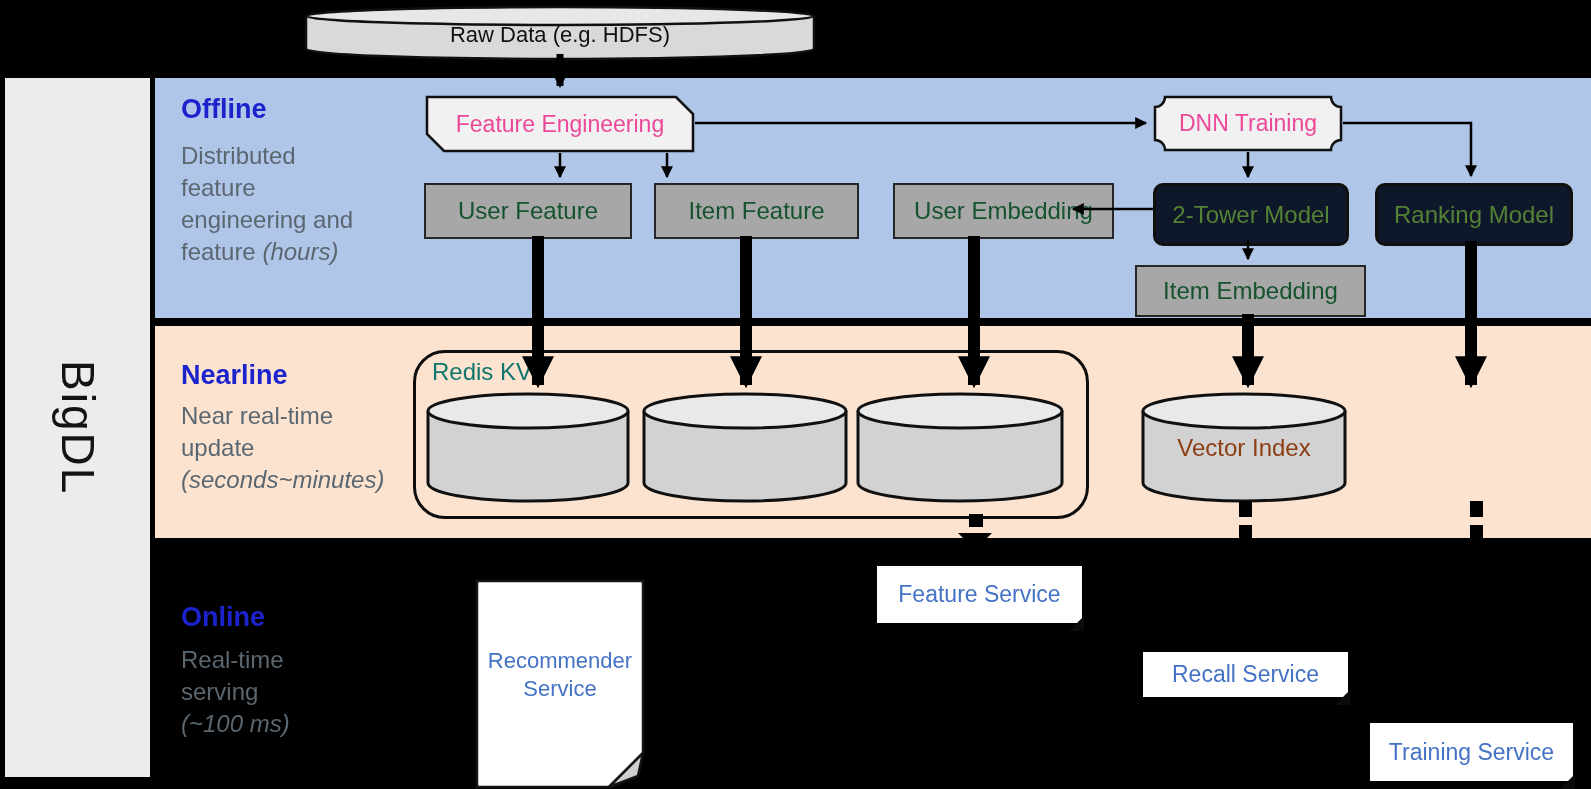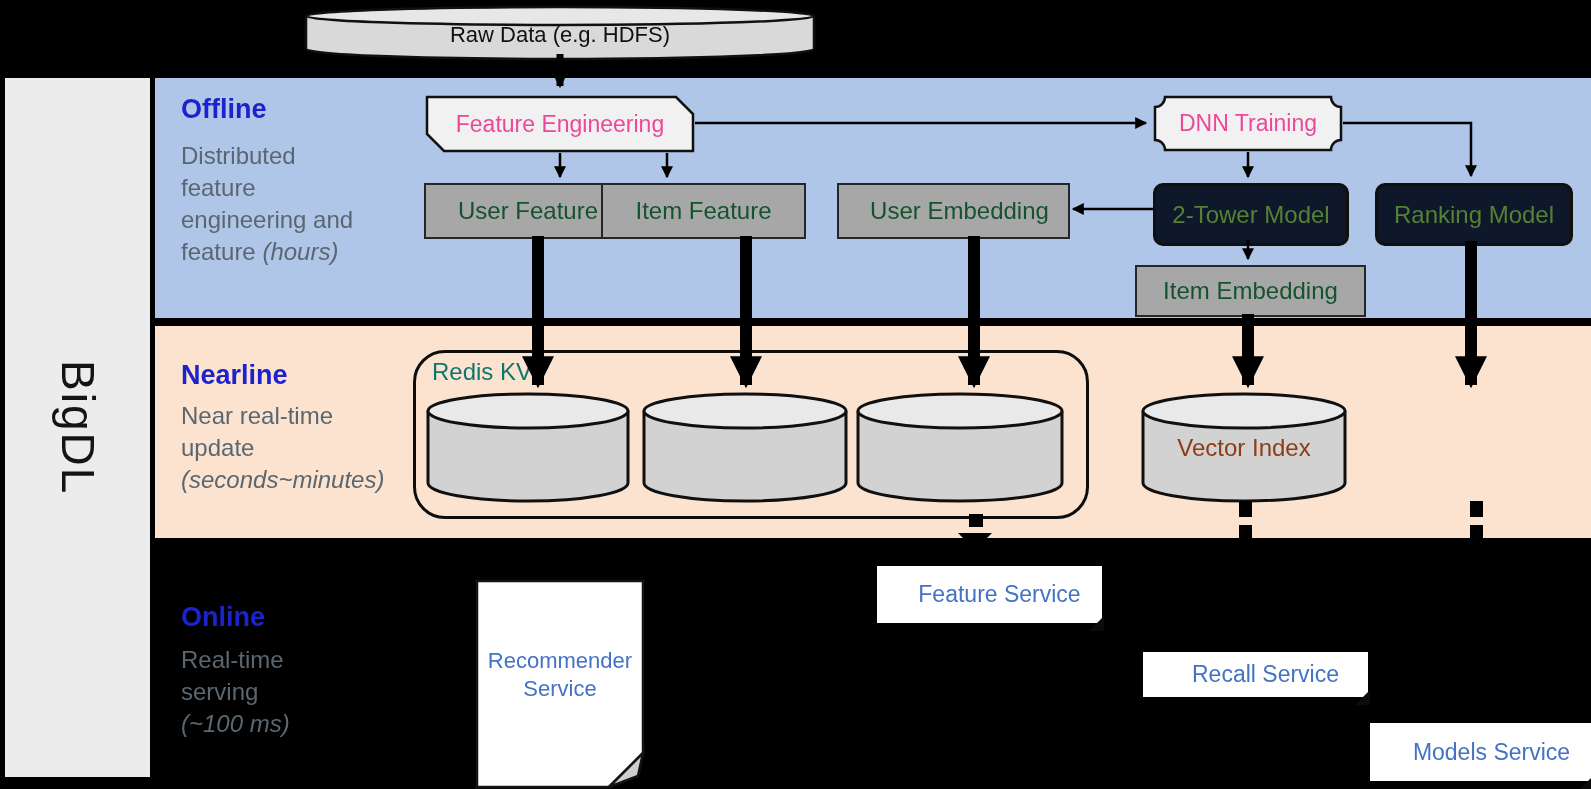--- a/index.html
+++ b/index.html
@@ -30,42 +30,42 @@
         align-items:center;justify-content:center;font-size:24px;color:#14532d;}
   .rbox{position:absolute;background:#0f172a;border:3px solid #101010;border-radius:10px;
         display:flex;align-items:center;justify-content:center;font-size:24px;color:#548235;}
   .shape{position:absolute;}
   .shape svg{position:absolute;left:0;top:0;}
   .shape-label{position:absolute;left:0;right:0;top:0;bottom:0;display:flex;
         align-items:center;justify-content:center;font-size:23px;color:#ec4899;}
   #feature-engineering{left:425px;top:95px;width:270px;height:58px;}
   #dnn-training{left:1153px;top:95px;width:190px;height:57px;}
   #user-feature{left:424px;top:183px;width:204px;height:52px;}
-  #item-feature{left:601px;top:183px;width:201px;height:52px;}
-  #user-embedding{left:837px;top:183px;width:217px;height:52px;padding-left:12px;}
+  #item-feature{left:654px;top:183px;width:201px;height:52px;}
+  #user-embedding{left:893px;top:183px;width:217px;height:52px;}
   #item-embedding{left:1135px;top:265px;width:227px;height:48px;}
   #two-tower-model{left:1153px;top:183px;width:190px;height:57px;}
   #ranking-model{left:1375px;top:183px;width:192px;height:57px;}
   
   .redis-wrap{position:absolute;left:413px;top:350px;width:670px;height:163px;
         border:3.5px solid #0d0d0d;border-radius:32px;}
   .redis-label{position:absolute;left:432px;top:358px;font-size:24px;color:#0f766e;}
   .cyl{position:absolute;}
   .cyl svg{position:absolute;left:0;top:0;}
   .cyl-label{position:absolute;left:0;right:0;top:44px;text-align:center;font-size:24px;color:#8c3d12;}
   #cyl-1{left:425px;top:390px;width:207px;height:116px;}
   #cyl-2{left:641px;top:390px;width:208px;height:116px;}
   #cyl-3{left:855px;top:390px;width:210px;height:116px;}
   #vector-index{left:1140px;top:390px;width:208px;height:116px;}
   #models{left:1372px;top:390px;width:210px;height:116px;}
   #raw-data{left:303px;top:4px;width:514px;height:58px;}
   #raw-data .cyl-label{top:18px;font-size:22px;color:#101010;}
   
   .card{position:absolute;background:#fff;display:flex;align-items:center;justify-content:center;
-        font-size:23px;color:#4472c4;padding-left:20px;}
+        font-size:23px;color:#4472c4;}
   .card .fold{position:absolute;right:-2px;bottom:-8px;width:15px;height:15px;}
   #feature-service{left:877px;top:566px;width:205px;height:57px;}
   #recall-service{left:1143px;top:652px;width:205px;height:45px;}
   #ranking-service{left:1370px;top:723px;width:203px;height:58px;}
   .doc{position:absolute;left:475px;top:579px;width:170px;height:210px;}
   .doc svg{position:absolute;left:0;top:0;}
   .doc-label{position:absolute;left:8px;right:8px;top:68px;text-align:center;
         font-size:22px;line-height:28px;color:#4472c4;}
   
   .overlay{position:absolute;left:0;top:0;pointer-events:none;}
@@ -190,21 +190,21 @@
         <path d="M14,0 L14,14 L0,14 Z" fill="#0b0b0b"></path>
       </svg>
   </div>
   <div class="card" id="recall-service">
     <span>Recall Service</span>
     <svg class="fold" viewBox="0 0 14 14">
         <path d="M14,0 L14,14 L0,14 Z" fill="#0b0b0b"></path>
       </svg>
   </div>
   <div class="card" id="ranking-service">
-    <span>Models Service</span>
+    <span>Training Service</span>
     <svg class="fold" viewBox="0 0 14 14">
         <path d="M14,0 L14,14 L0,14 Z" fill="#0b0b0b"></path>
       </svg>
   </div>
 
   <svg class="overlay" width="1591" height="789" viewBox="0 0 1591 789">
     <defs>
       <marker id="m-thin" viewBox="0 0 10 10" refX="9" refY="5" markerWidth="14" markerHeight="12" markerUnits="userSpaceOnUse" orient="auto">
           <path d="M0,0 L10,5 L0,10 Z" fill="#000"></path>
         </marker>

